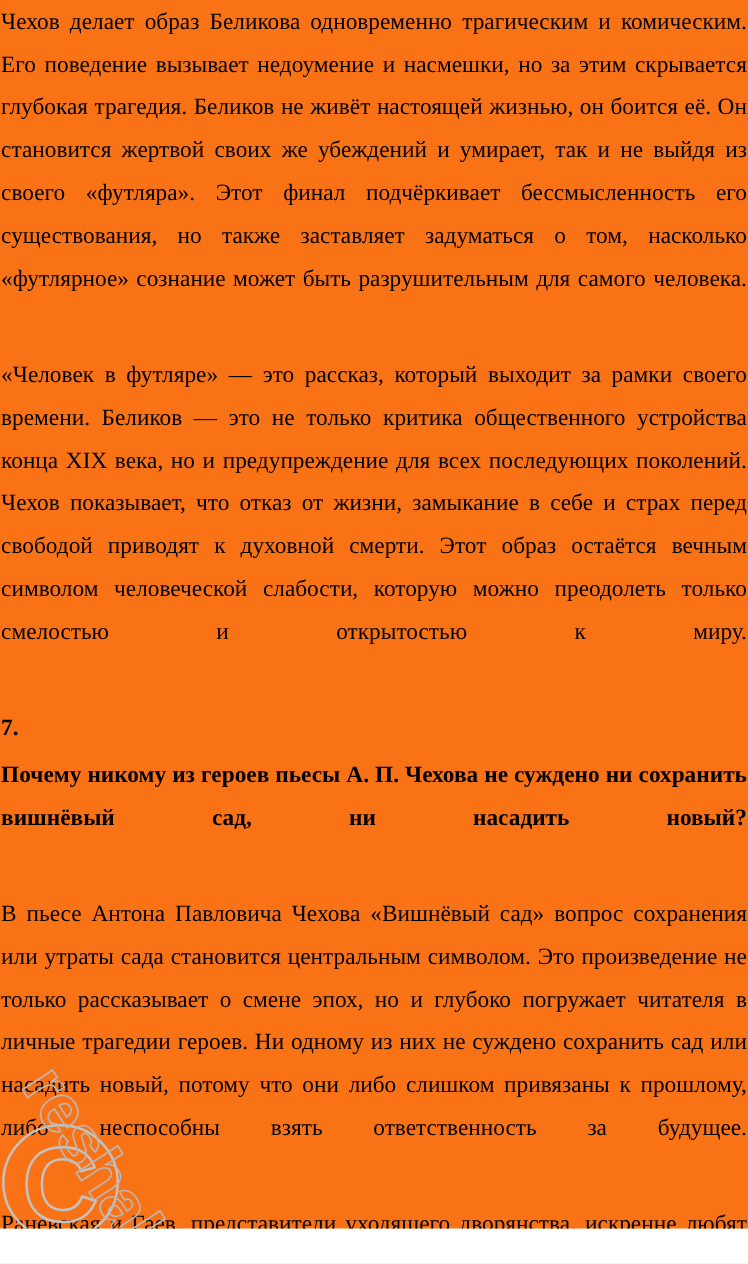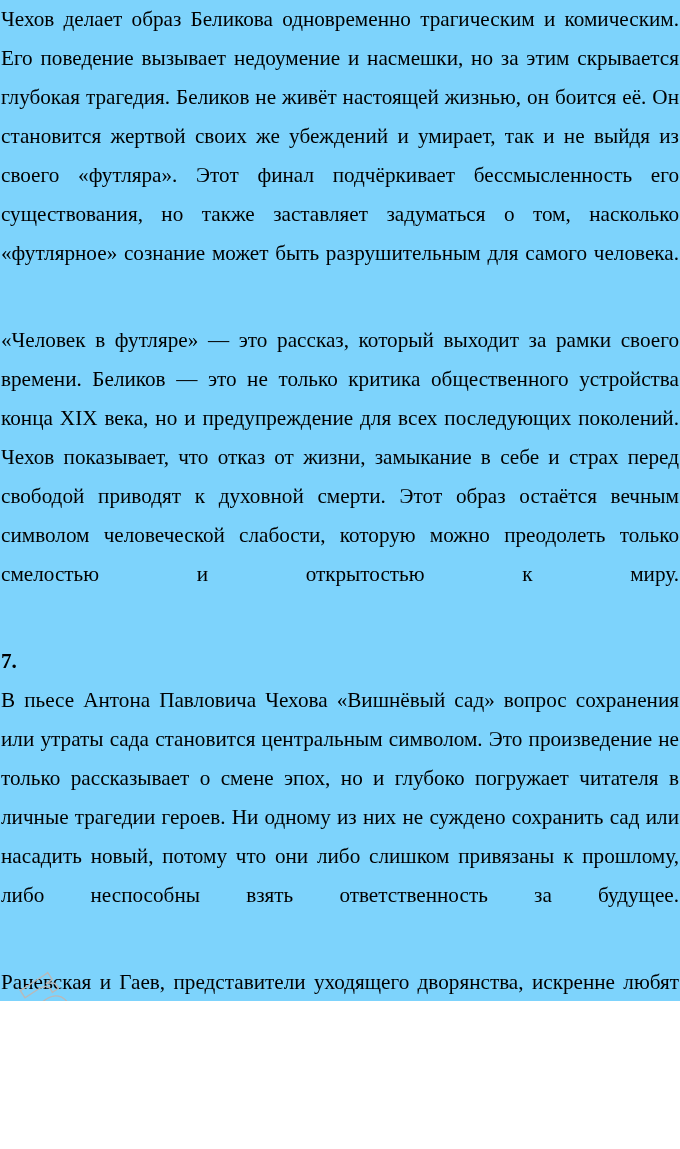--- a/index.html
+++ b/index.html
@@ -7,23 +7,23 @@
     padding: 0;
     background: #ffffff;
   }
   body {
     font-family: "Liberation Serif", "DejaVu Serif", serif;
     color: #000000;
   }
   #page {
     position: relative;
     width: 680px;
-    height: 1001px;
+    height: 1117px;
     overflow: hidden;
-    background: #7dd3fc;
+    background: #f97316;
   }
   #content {
     position: absolute;
     left: 0;
     top: 0;
     width: 680px;
     padding: 0 1px;
     box-sizing: border-box;
   }
   p.para {
@@ -106,20 +106,21 @@
 <div id="page">
 
   <div id="content">
 
     <p class="para">Чехов делает образ Беликова одновременно трагическим и комическим. Его поведение вызывает недоумение и насмешки, но за этим скрывается глубокая трагедия. Беликов не живёт настоящей жизнью, он боится её. Он становится жертвой своих же убеждений и умирает, так и не выйдя из своего «футляра». Этот финал подчёркивает бессмысленность его существования, но также заставляет задуматься о том, насколько «футлярное» сознание может быть разрушительным для самого человека.</p>
 
     <p class="para">«Человек в футляре» — это рассказ, который выходит за рамки своего времени. Беликов — это не только критика общественного устройства конца XIX века, но и предупреждение для всех последующих поколений. Чехов показывает, что отказ от жизни, замыкание в себе и страх перед свободой приводят к духовной смерти. Этот образ остаётся вечным символом человеческой слабости, которую можно преодолеть только смелостью и открытостью к миру.</p>
 
     <h3 class="qnum">7.</h3>
 
+    <p class="question">Почему никому из героев пьесы А. П. Чехова не суждено ни сохранить вишнёвый сад, ни насадить новый?</p>
 
     <p class="para">В пьесе Антона Павловича Чехова «Вишнёвый сад» вопрос сохранения или утраты сада становится центральным символом. Это произведение не только рассказывает о смене эпох, но и глубоко погружает читателя в личные трагедии героев. Ни одному из них не суждено сохранить сад или насадить новый, потому что они либо слишком привязаны к прошлому, либо неспособны взять ответственность за будущее.</p>
 
     <p class="para">Раневская и Гаев, представители уходящего дворянства, искренне любят вишнёвый сад как символ своего прошлого, своего детства и утраченной гармонии. Однако их любовь к саду носит исключительно сентиментальный характер. Они не предпринимают реальных действий для его сохранения. Раневская тратит последние деньги на поездку в</p>
 
   </div>
 
   <div id="watermark">
     <svg width="260" height="194" viewBox="0 0 260 194" xmlns="http://www.w3.org/2000/svg">
 

